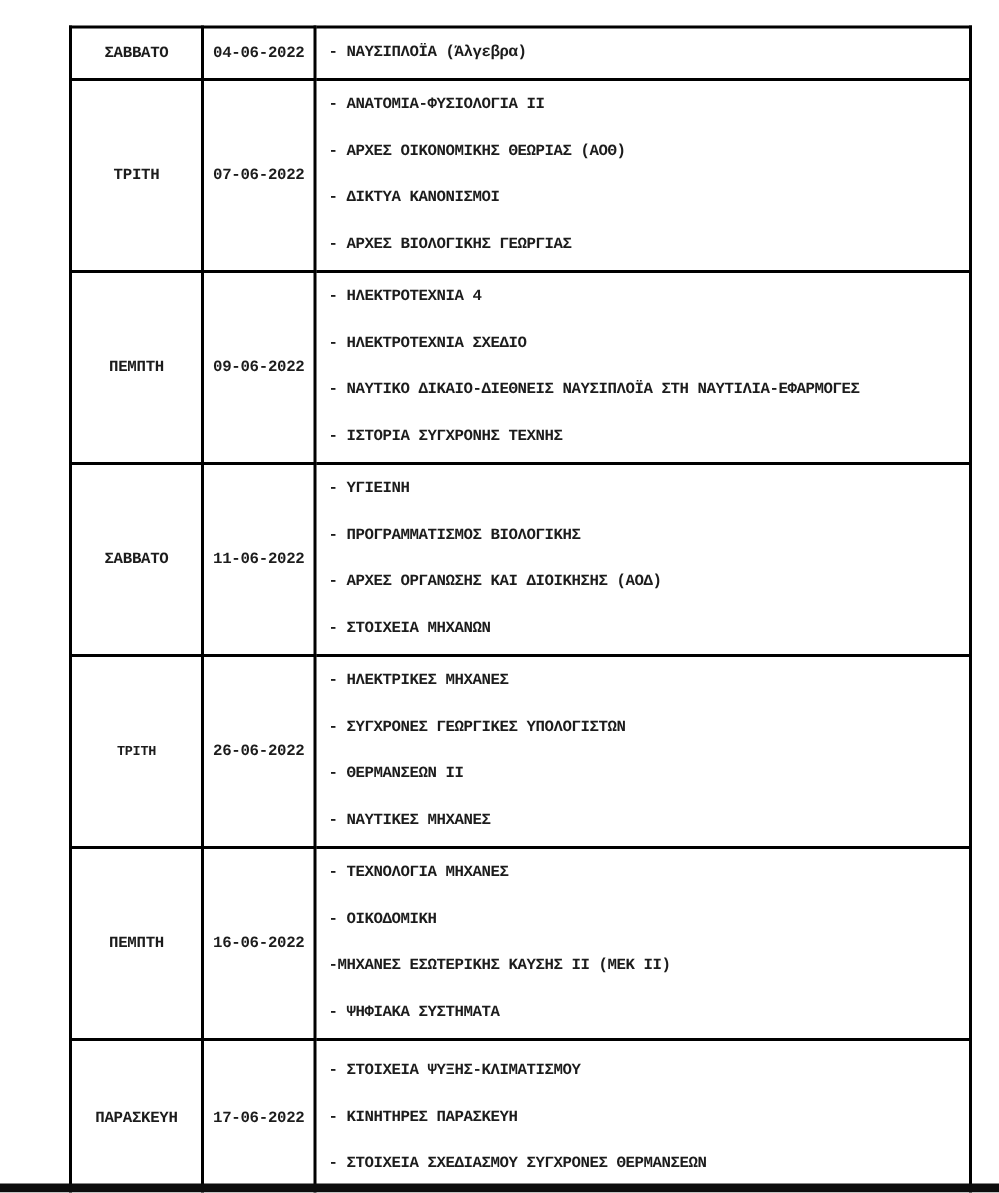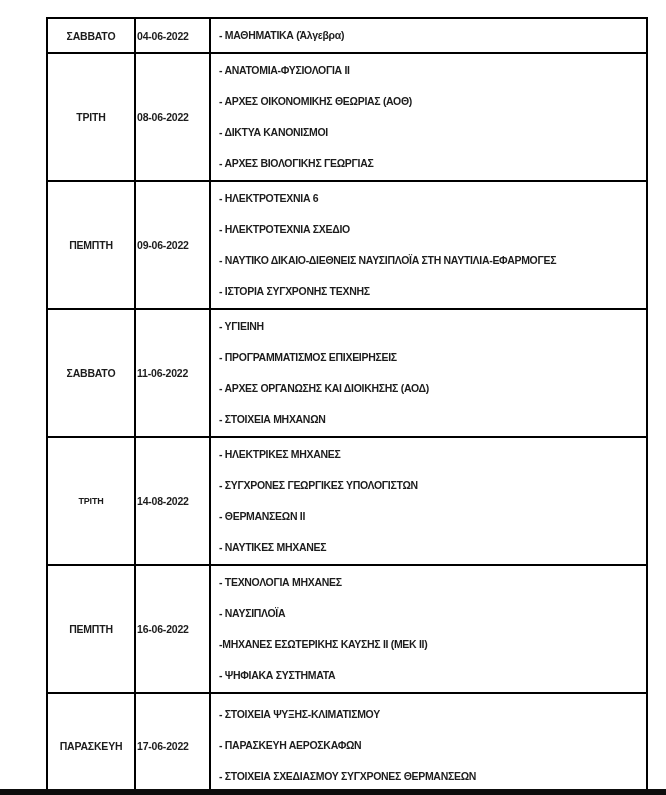--- a/index.html
+++ b/index.html
@@ -1,37 +1,37 @@
 <!DOCTYPE html>
 <html lang="el" style="--background: #ffffff; --border: #000000; --text: #1c1c1c; --bottom_bar: #0d0d0d;"><head>
 <meta charset="utf-8">
 <style>
   html,body { margin:0; padding:0; }
   .page {
     position:relative;
     width:666px; height:795px;
     background:var(--background, #ffffff);
-    font-family:Liberation Sans, sans-serif;
+    font-family:Liberation Mono, monospace;
     overflow:hidden;
   }
   table.schedule {
     position:absolute; left:46px; top:17px;
     width:600px;
     border-collapse:collapse;
     table-layout:fixed;
   }
   table.schedule td {
     border:2px solid var(--border, #000000);
     vertical-align:middle;
     color:var(--text, #1c1c1c);
     font-weight:bold;
   }
   td.day   { text-align:center; font-size:10.5px; letter-spacing:-0.2px; }
   td.day.small { font-size:9px; }
-  td.date  { text-align:left; font-size:10.5px; letter-spacing:-0.2px;margin-left:16px; }
+  td.date  { text-align:center; font-size:10.5px; letter-spacing:-0.2px;margin-left:16px; }
   td.subjects { padding:1px 2px 1px 8px; }
   tr:last-child td.subjects { padding-top:5px; padding-bottom:5px; }
   .subject {
     line-height:31px;
     font-size:10.5px;
     letter-spacing:-0.3px;
     white-space:nowrap;
     overflow:hidden;
   }
   .bottom-bar {
@@ -48,78 +48,78 @@
     <colgroup>
       <col style="width:88px">
       <col style="width:75px">
       <col style="width:437px">
     </colgroup>
     <tbody>
         <tr>
           <td class="day">ΣΑΒΒΑΤΟ</td>
           <td class="date">04-06-2022</td>
           <td class="subjects">
-            <div class="subject">- ΜΑΘΗΜΑΤΙΚΑ (Άλγεβρα)</div>
+            <div class="subject">- ΝΑΥΣΙΠΛΟΪΑ (Άλγεβρα)</div>
           </td>
         </tr>
         <tr>
           <td class="day">ΤΡΙΤΗ</td>
-          <td class="date">08-06-2022</td>
+          <td class="date">07-06-2022</td>
           <td class="subjects">
             <div class="subject">- ΑΝΑΤΟΜΙΑ-ΦΥΣΙΟΛΟΓΙΑ II</div>
             <div class="subject">- ΑΡΧΕΣ ΟΙΚΟΝΟΜΙΚΗΣ ΘΕΩΡΙΑΣ (ΑΟΘ)</div>
             <div class="subject">- ΔΙΚΤΥΑ ΚΑΝΟΝΙΣΜΟΙ</div>
             <div class="subject">- ΑΡΧΕΣ ΒΙΟΛΟΓΙΚΗΣ ΓΕΩΡΓΙΑΣ</div>
           </td>
         </tr>
         <tr>
           <td class="day">ΠΕΜΠΤΗ</td>
           <td class="date">09-06-2022</td>
           <td class="subjects">
-            <div class="subject">- ΗΛΕΚΤΡΟΤΕΧΝΙΑ 6</div>
+            <div class="subject">- ΗΛΕΚΤΡΟΤΕΧΝΙΑ 4</div>
             <div class="subject">- ΗΛΕΚΤΡΟΤΕΧΝΙΑ ΣΧΕΔΙΟ</div>
             <div class="subject">- ΝΑΥΤΙΚΟ ΔΙΚΑΙΟ-ΔΙΕΘΝΕΙΣ ΝΑΥΣΙΠΛΟΪΑ ΣΤΗ ΝΑΥΤΙΛΙΑ-ΕΦΑΡΜΟΓΕΣ</div>
             <div class="subject">- ΙΣΤΟΡΙΑ ΣΥΓΧΡΟΝΗΣ ΤΕΧΝΗΣ</div>
           </td>
         </tr>
         <tr>
           <td class="day">ΣΑΒΒΑΤΟ</td>
           <td class="date">11-06-2022</td>
           <td class="subjects">
             <div class="subject">- ΥΓΙΕΙΝΗ</div>
-            <div class="subject">- ΠΡΟΓΡΑΜΜΑΤΙΣΜΟΣ ΕΠΙΧΕΙΡΗΣΕΙΣ</div>
+            <div class="subject">- ΠΡΟΓΡΑΜΜΑΤΙΣΜΟΣ ΒΙΟΛΟΓΙΚΗΣ</div>
             <div class="subject">- ΑΡΧΕΣ ΟΡΓΑΝΩΣΗΣ ΚΑΙ ΔΙΟΙΚΗΣΗΣ (ΑΟΔ)</div>
             <div class="subject">- ΣΤΟΙΧΕΙΑ ΜΗΧΑΝΩΝ</div>
           </td>
         </tr>
         <tr>
           <td class="day small">ΤΡΙΤΗ</td>
-          <td class="date">14-08-2022</td>
+          <td class="date">26-06-2022</td>
           <td class="subjects">
             <div class="subject">- ΗΛΕΚΤΡΙΚΕΣ ΜΗΧΑΝΕΣ</div>
             <div class="subject">- ΣΥΓΧΡΟΝΕΣ ΓΕΩΡΓΙΚΕΣ ΥΠΟΛΟΓΙΣΤΩΝ</div>
             <div class="subject">- ΘΕΡΜΑΝΣΕΩΝ II</div>
             <div class="subject">- ΝΑΥΤΙΚΕΣ ΜΗΧΑΝΕΣ</div>
           </td>
         </tr>
         <tr>
           <td class="day">ΠΕΜΠΤΗ</td>
           <td class="date">16-06-2022</td>
           <td class="subjects">
             <div class="subject">- ΤΕΧΝΟΛΟΓΙΑ ΜΗΧΑΝΕΣ</div>
-            <div class="subject">- ΝΑΥΣΙΠΛΟΪΑ</div>
+            <div class="subject">- ΟΙΚΟΔΟΜΙΚΗ</div>
             <div class="subject">-ΜΗΧΑΝΕΣ ΕΣΩΤΕΡΙΚΗΣ ΚΑΥΣΗΣ II (ΜΕΚ II)</div>
             <div class="subject">- ΨΗΦΙΑΚΑ ΣΥΣΤΗΜΑΤΑ</div>
           </td>
         </tr>
         <tr>
           <td class="day">ΠΑΡΑΣΚΕΥΗ</td>
           <td class="date">17-06-2022</td>
           <td class="subjects">
             <div class="subject">- ΣΤΟΙΧΕΙΑ ΨΥΞΗΣ-ΚΛΙΜΑΤΙΣΜΟΥ</div>
-            <div class="subject">- ΠΑΡΑΣΚΕΥΗ ΑΕΡΟΣΚΑΦΩΝ</div>
+            <div class="subject">- ΚΙΝΗΤΗΡΕΣ ΠΑΡΑΣΚΕΥΗ</div>
             <div class="subject">- ΣΤΟΙΧΕΙΑ ΣΧΕΔΙΑΣΜΟΥ ΣΥΓΧΡΟΝΕΣ ΘΕΡΜΑΝΣΕΩΝ</div>
           </td>
         </tr>
       </tbody>
   </table>
   <div class="bottom-bar"></div>
 </div>
 
 </body></html>

